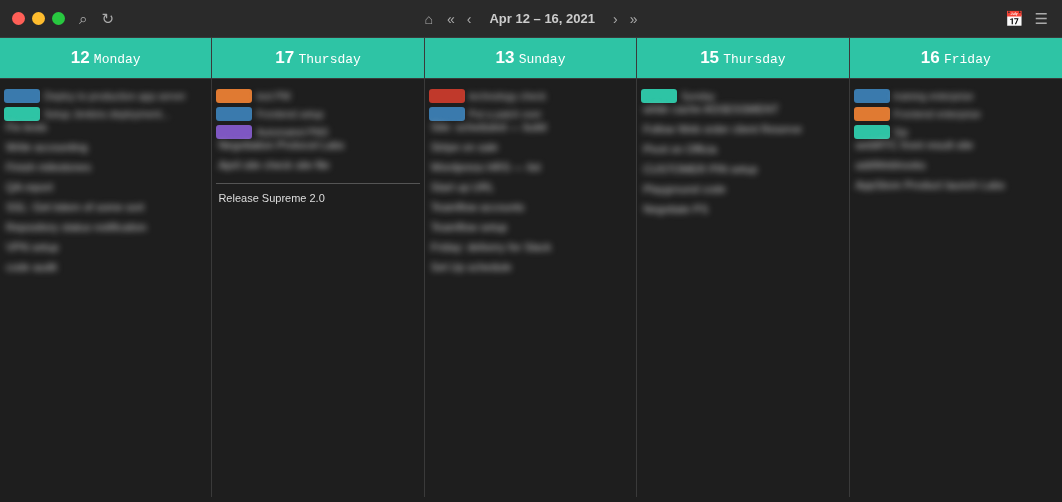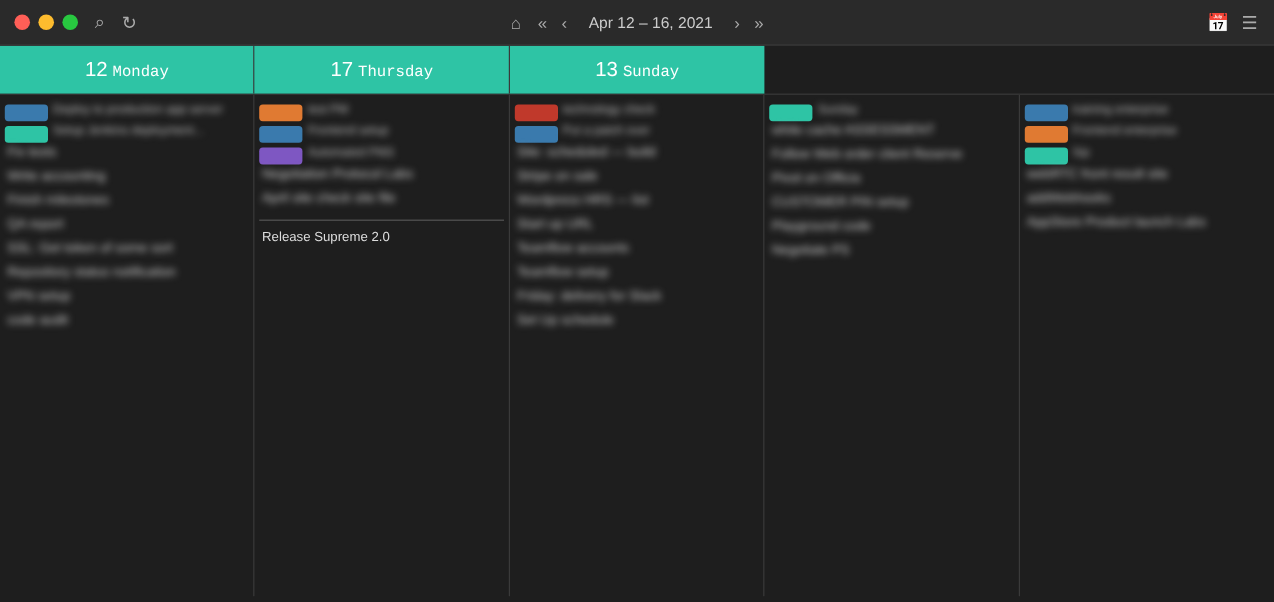--- a/index.html
+++ b/index.html
@@ -58,21 +58,21 @@
       color: #aaa;
       font-size: 14px;
       cursor: pointer;
       padding: 2px 4px;
       background: none;
       border: none;
     }
     .date-range {
       color: #ccc;
       font-size: 13px;
-      font-weight: 400;
+      font-weight: 700;
       padding: 0 8px;
     }
     .titlebar-right {
       position: absolute;
       right: 14px;
       display: flex;
       align-items: center;
       gap: 10px;
     }
     .icon-btn {
@@ -94,21 +94,21 @@
       color: #fff;
       text-align: center;
       padding: 10px 0;
       font-size: 15px;
       font-weight: 600;
       border-right: 1px solid #3a3a3a;
     }
     .day-header:last-child { border-right: none; }
     .day-num {
       font-size: 17px;
-      font-weight: 400;
+      font-weight: 700;
     }
     .day-name {
       font-size: 13px;
       font-weight: 500;
       font-family: Liberation Mono, monospace;
     }
 
     
     .calendar-body {
       display: grid;
@@ -118,21 +118,21 @@
     }
     .day-col {
       border-right: 1px solid #3a3a3a;
       padding: 6px 4px;
       overflow: hidden;
     }
     .day-col:last-child { border-right: none; }
 
     .event {
       display: flex;
-      align-items: flex-start;
+      align-items: flex-end;
       gap: 4px;
       margin-bottom: 0;
       min-height: 18px;
     }
     .event-badge {
       flex-shrink: 0;
       width: 36px;
       height: 14px;
       border-radius: 3px;
       background: #3a7aad;
@@ -214,20 +214,28 @@
     <span class="day-name"> <span>Monday</span></span>
   </div>
   <div class="day-header">
     <span class="day-num">17</span>
     <span class="day-name"> <span>Thursday</span></span>
   </div>
   <div class="day-header">
     <span class="day-num">13</span>
     <span class="day-name"> <span>Sunday</span></span>
   </div>
+  <div class="day-header">
+    <span class="day-num">15</span>
+    <span class="day-name"> <span>Thursday</span></span>
+  </div>
+  <div class="day-header">
+    <span class="day-num">16</span>
+    <span class="day-name"> <span>Friday</span></span>
+  </div>
 </div>
 
 <div class="calendar-body">
 
   <div class="day-col">
     <div class="event">
       <div class="event-badge blue"></div>
       <span class="event-text blurred">Deploy to production app server</span>
     </div>
     <div class="event">

